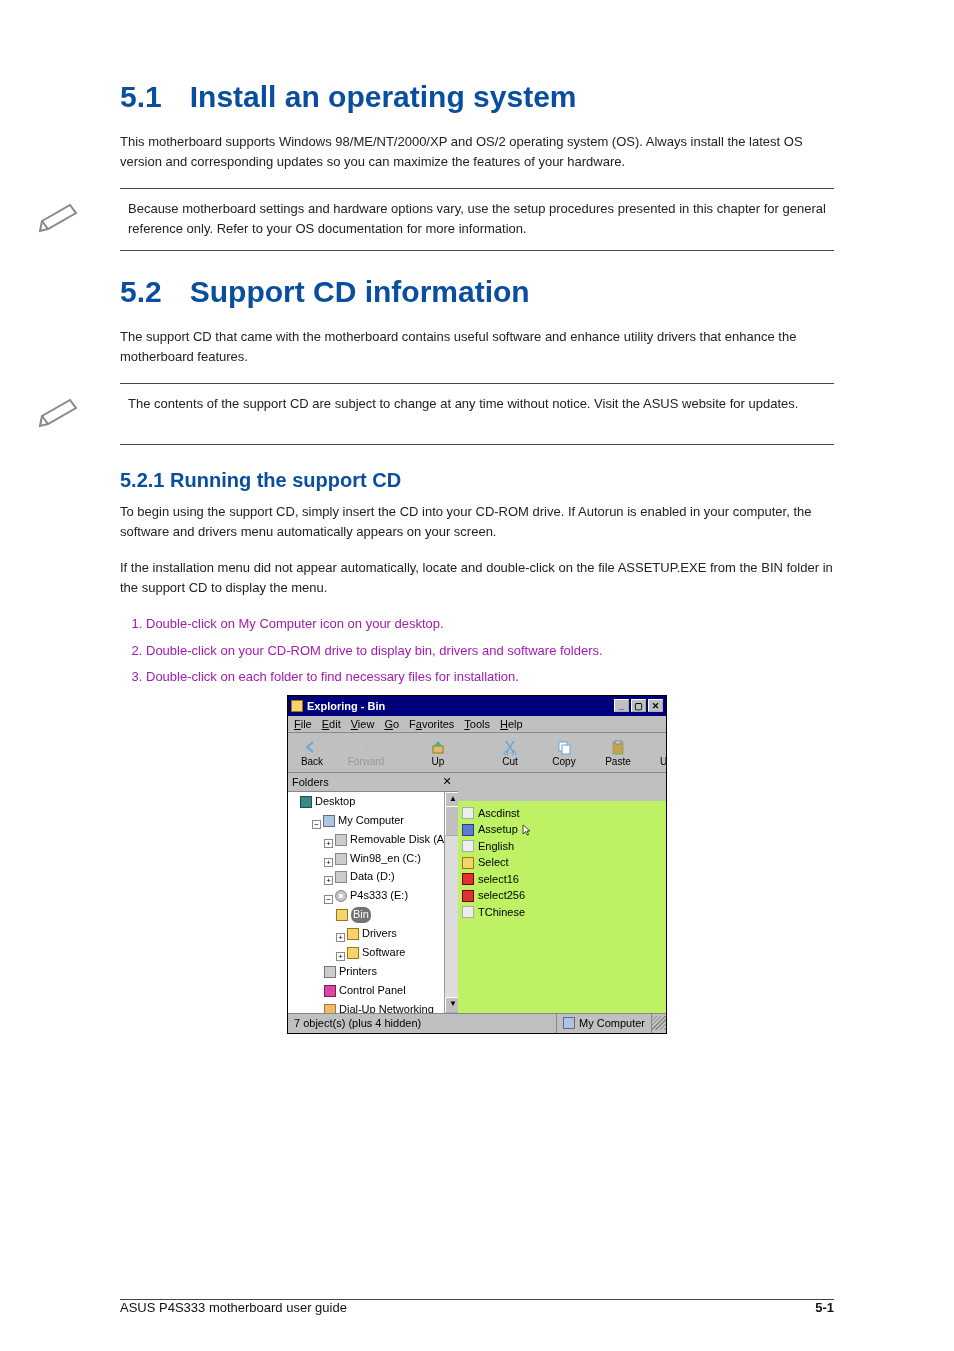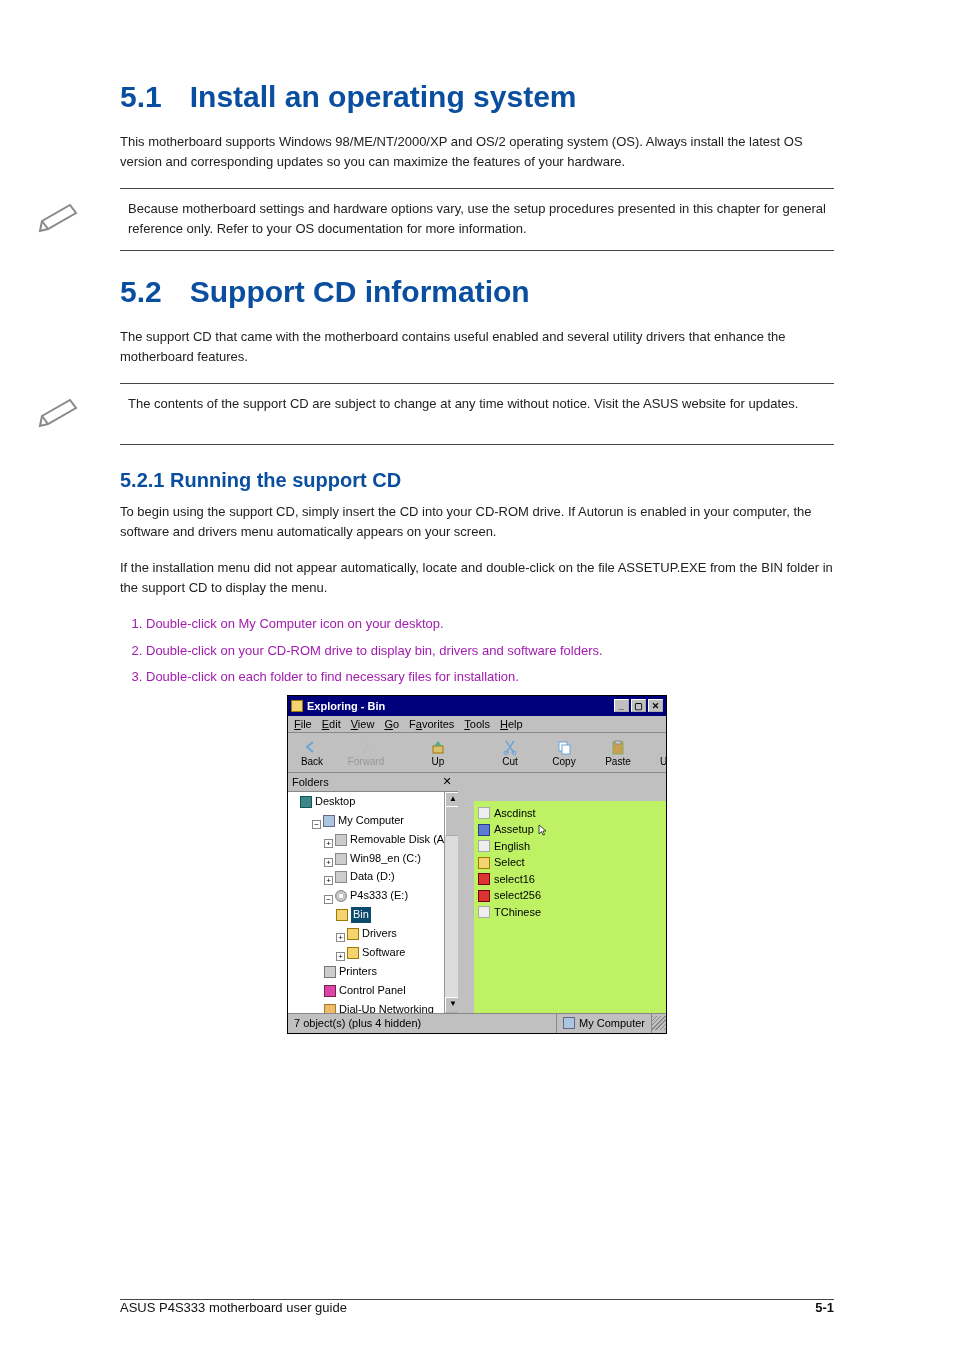--- a/index.html
+++ b/index.html
@@ -164,21 +164,20 @@
     width: 14px; height: 16px;
     background: #c0c0c0;
     border: 1px outset #fff;
     display: flex; align-items: center; justify-content: center;
     font-size: 8px;
   }
   .exp-body {
     display: flex;
     background: #c0c0c0;
     height: 240px;
-    gap: 16px;
   }
   .exp-panel-left {
     width: 170px;
     display: flex;
     flex-direction: column;
   }
   .panel-head {
     background: #c0c0c0;
     border-bottom: 1px solid #888;
     padding: 2px 4px;
@@ -202,21 +201,21 @@
   }
   .tree ul { list-style: none; margin-left: 12px; }
   .tree li { white-space: nowrap; line-height: 1.45; }
   .tree .node { display: inline-flex; align-items: center; gap: 3px; }
   .tree .box {
     display: inline-block; width:9px; height:9px;
     border:1px solid #888; text-align:center; line-height:7px;
     font-size:8px; margin-right:2px; background:#fff;
   }
   .tree .selected {
-    background: #0c4a6e; color: #fff; padding: 0 2px;
+    background: #737373; color: #fff; padding: 0 2px; border-radius: 7px;
   }
   .scroll-left {
     position: absolute; right: 0; top: 0;
     width: 14px; height: 100%;
     background: #dcdcdc;
     border-left: 1px solid #999;
   }
   .scroll-left::before {
     content: "▲";
     position: absolute; top: 0; left: 0;
@@ -315,21 +314,21 @@
       <path d="M4,32 L2,36 Z" fill="#888"></path>
     </svg>
   </div>
   <div class="note-text">Because motherboard settings and hardware options vary, use the setup procedures presented in this chapter for general reference only. Refer to your OS documentation for more information.</div>
 </div>
 
 <div class="heading section5-2">
   <div class="num">5.2</div>
   <div class="title">Support CD information</div>
 </div>
-<div class="para">The support CD that came with the motherboard contains useful enabled and several utility drivers that enhance the motherboard features.</div>
+<div class="para">The support CD that came with the motherboard contains useful software and enhance utility drivers that enhance the motherboard features.</div>
 
 <div class="note-box">
   <div class="pencil-icon">
     <svg viewBox="0 0 48 40">
       <polygon points="6,22 34,6 40,14 12,30 4,32" fill="none" stroke="#888" stroke-width="2"></polygon>
       <line x1="6" y1="22" x2="12" y2="30" stroke="#888" stroke-width="2"></line>
       <path d="M4,32 L2,36 Z" fill="#888"></path>
     </svg>
   </div>
   <div class="note-text">The contents of the support CD are subject to change at any time without notice. Visit the ASUS website for updates.</div>

